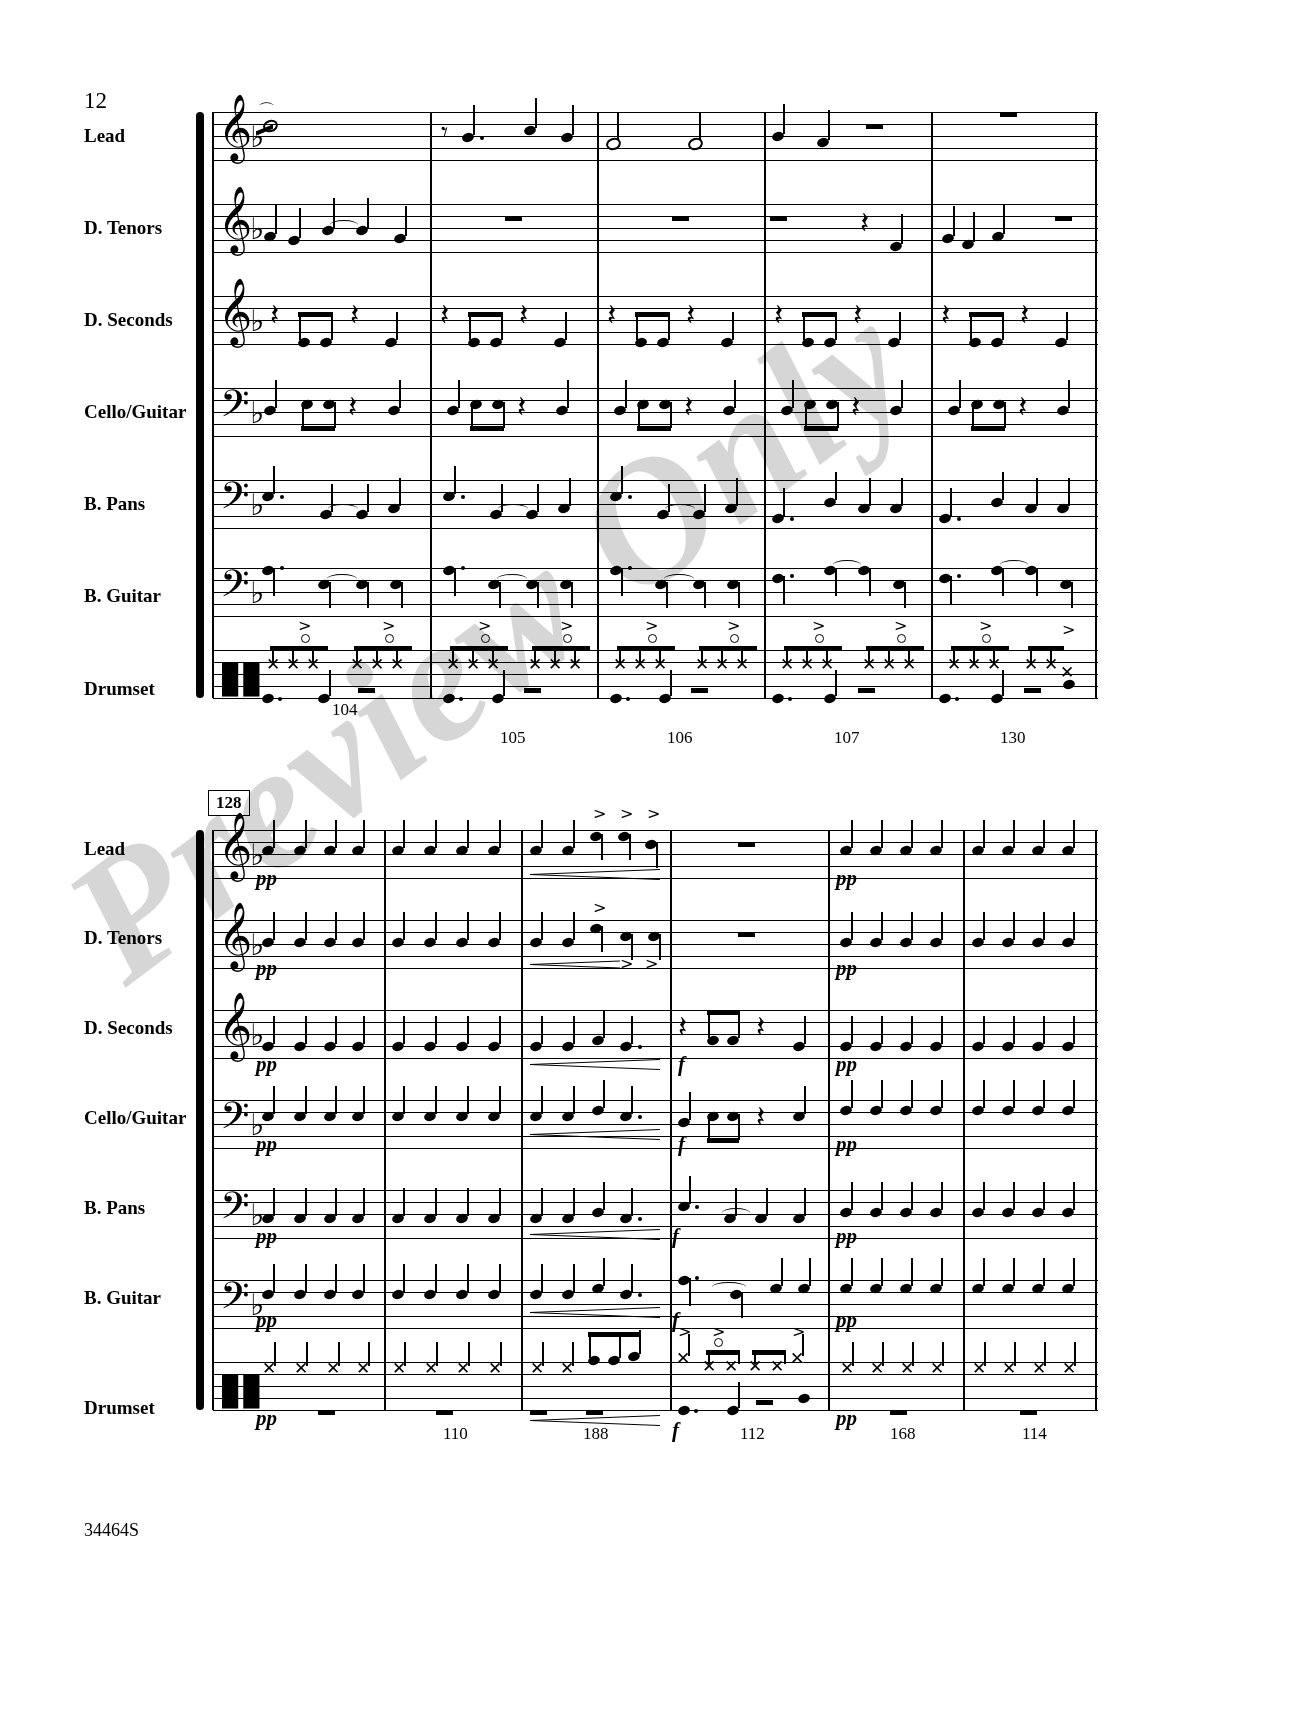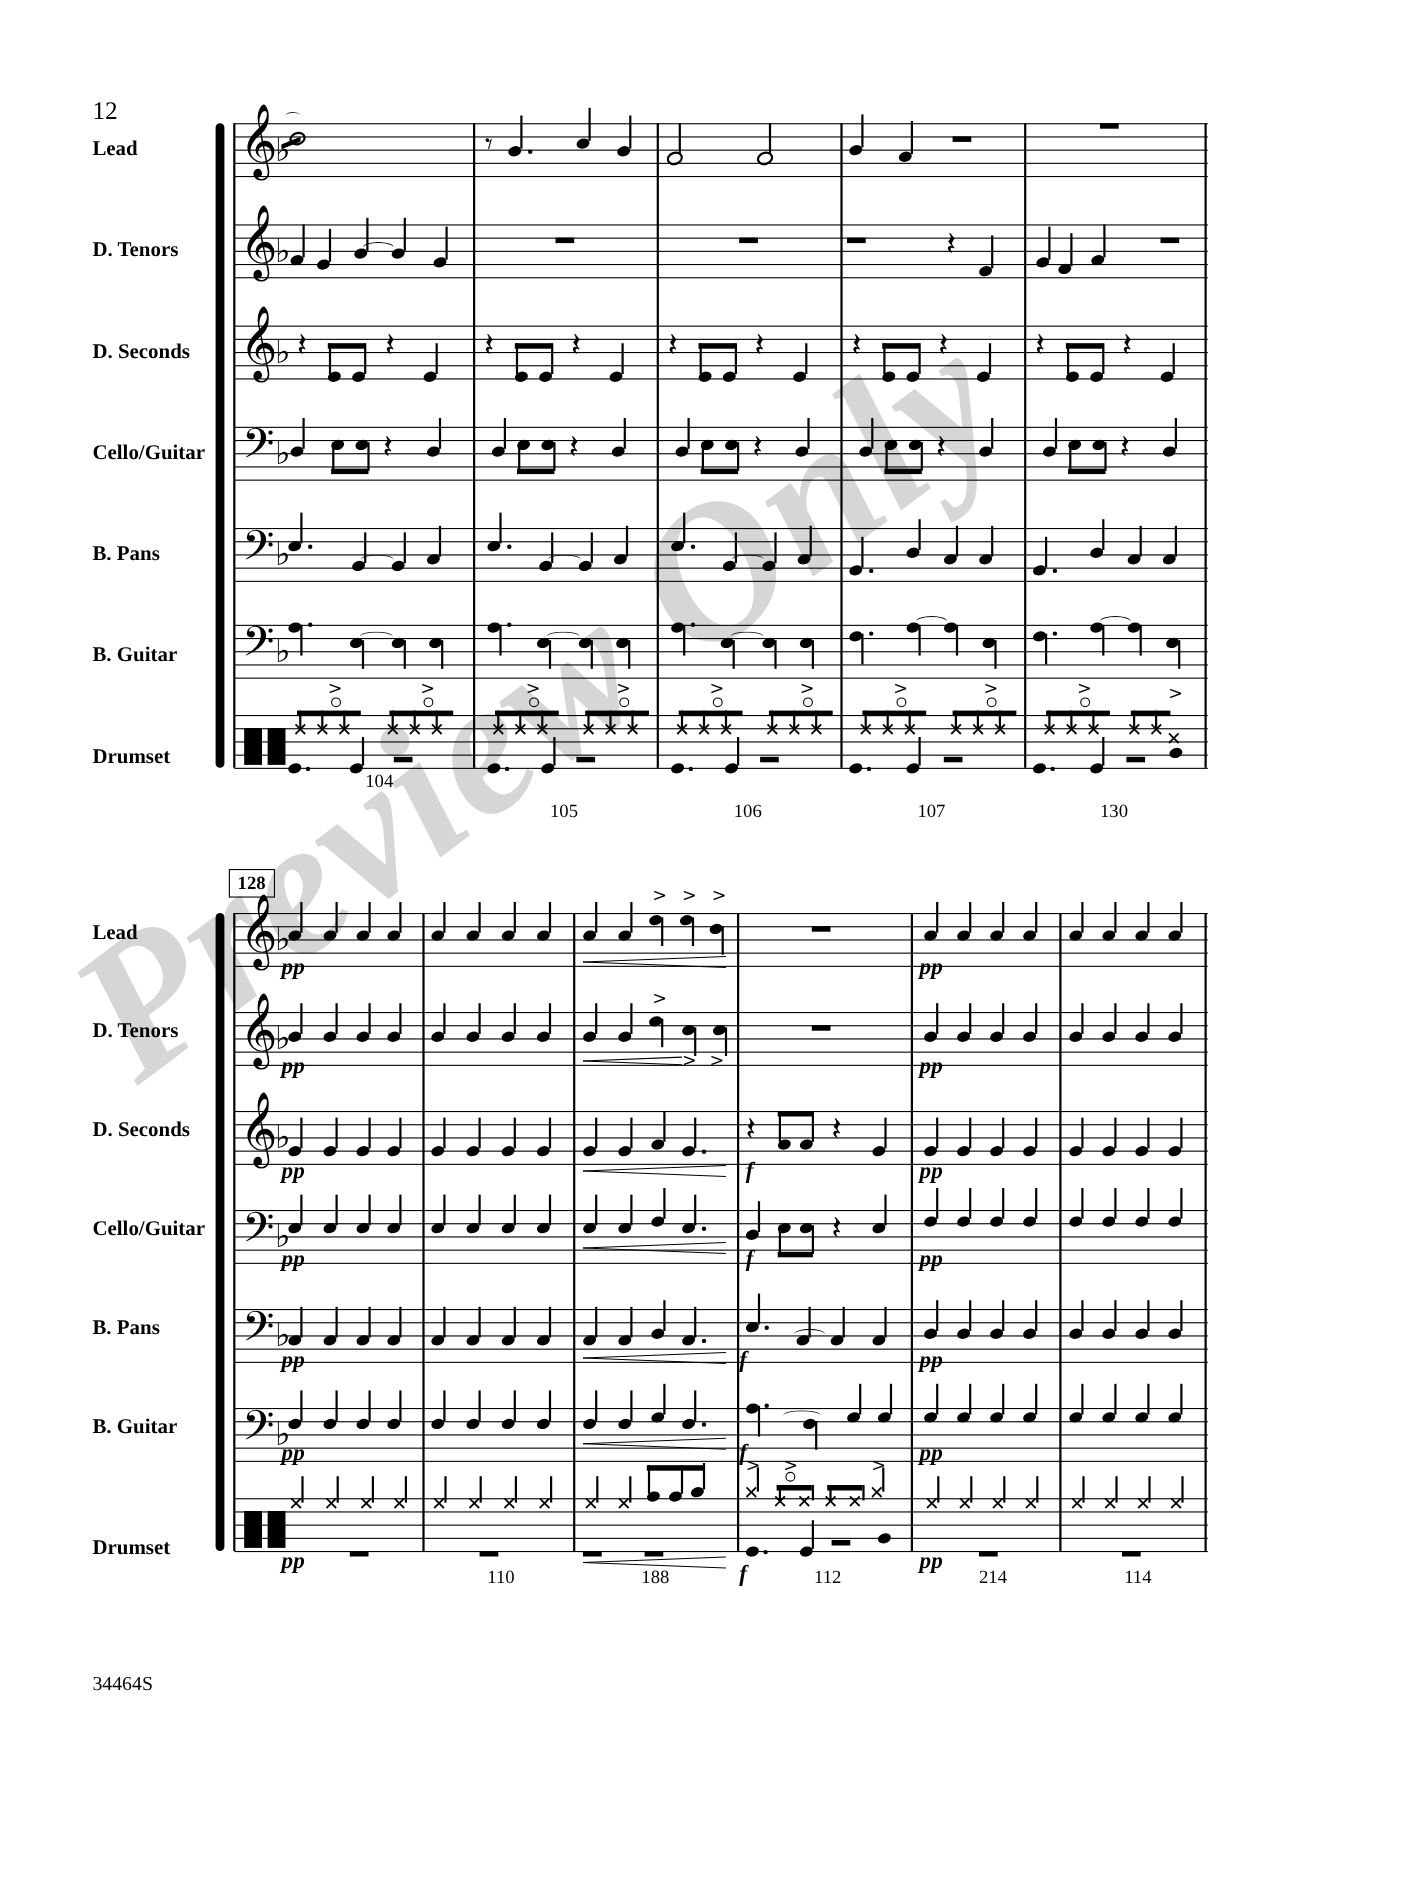--- a/index.html
+++ b/index.html
@@ -1287,19 +1287,19 @@
   <div class="stem" style="left:1014px; top:552px; height:24px;"></div>
   <div class="xhead" style="left:1032px; top:570px;">✕</div>
   <div class="stem" style="left:1044px; top:552px; height:24px;"></div>
   <div class="xhead" style="left:1062px; top:570px;">✕</div>
   <div class="stem" style="left:1074px; top:552px; height:24px;"></div>
   <div class="rest-bar" style="left:1020px; top:620px;"></div>
 
   <div class="measure-number" style="left:443px; top:634px;">110</div>
   <div class="measure-number" style="left:583px; top:634px;">188</div>
   <div class="measure-number" style="left:740px; top:634px;">112</div>
-  <div class="measure-number" style="left:890px; top:634px;">214</div>
+  <div class="measure-number" style="left:890px; top:634px;">168</div>
   <div class="measure-number" style="left:1022px; top:634px;">114</div>
 </div>
 
 <div class="watermark">
   <span>Preview Only</span>
 </div>
 
 </body></html>

